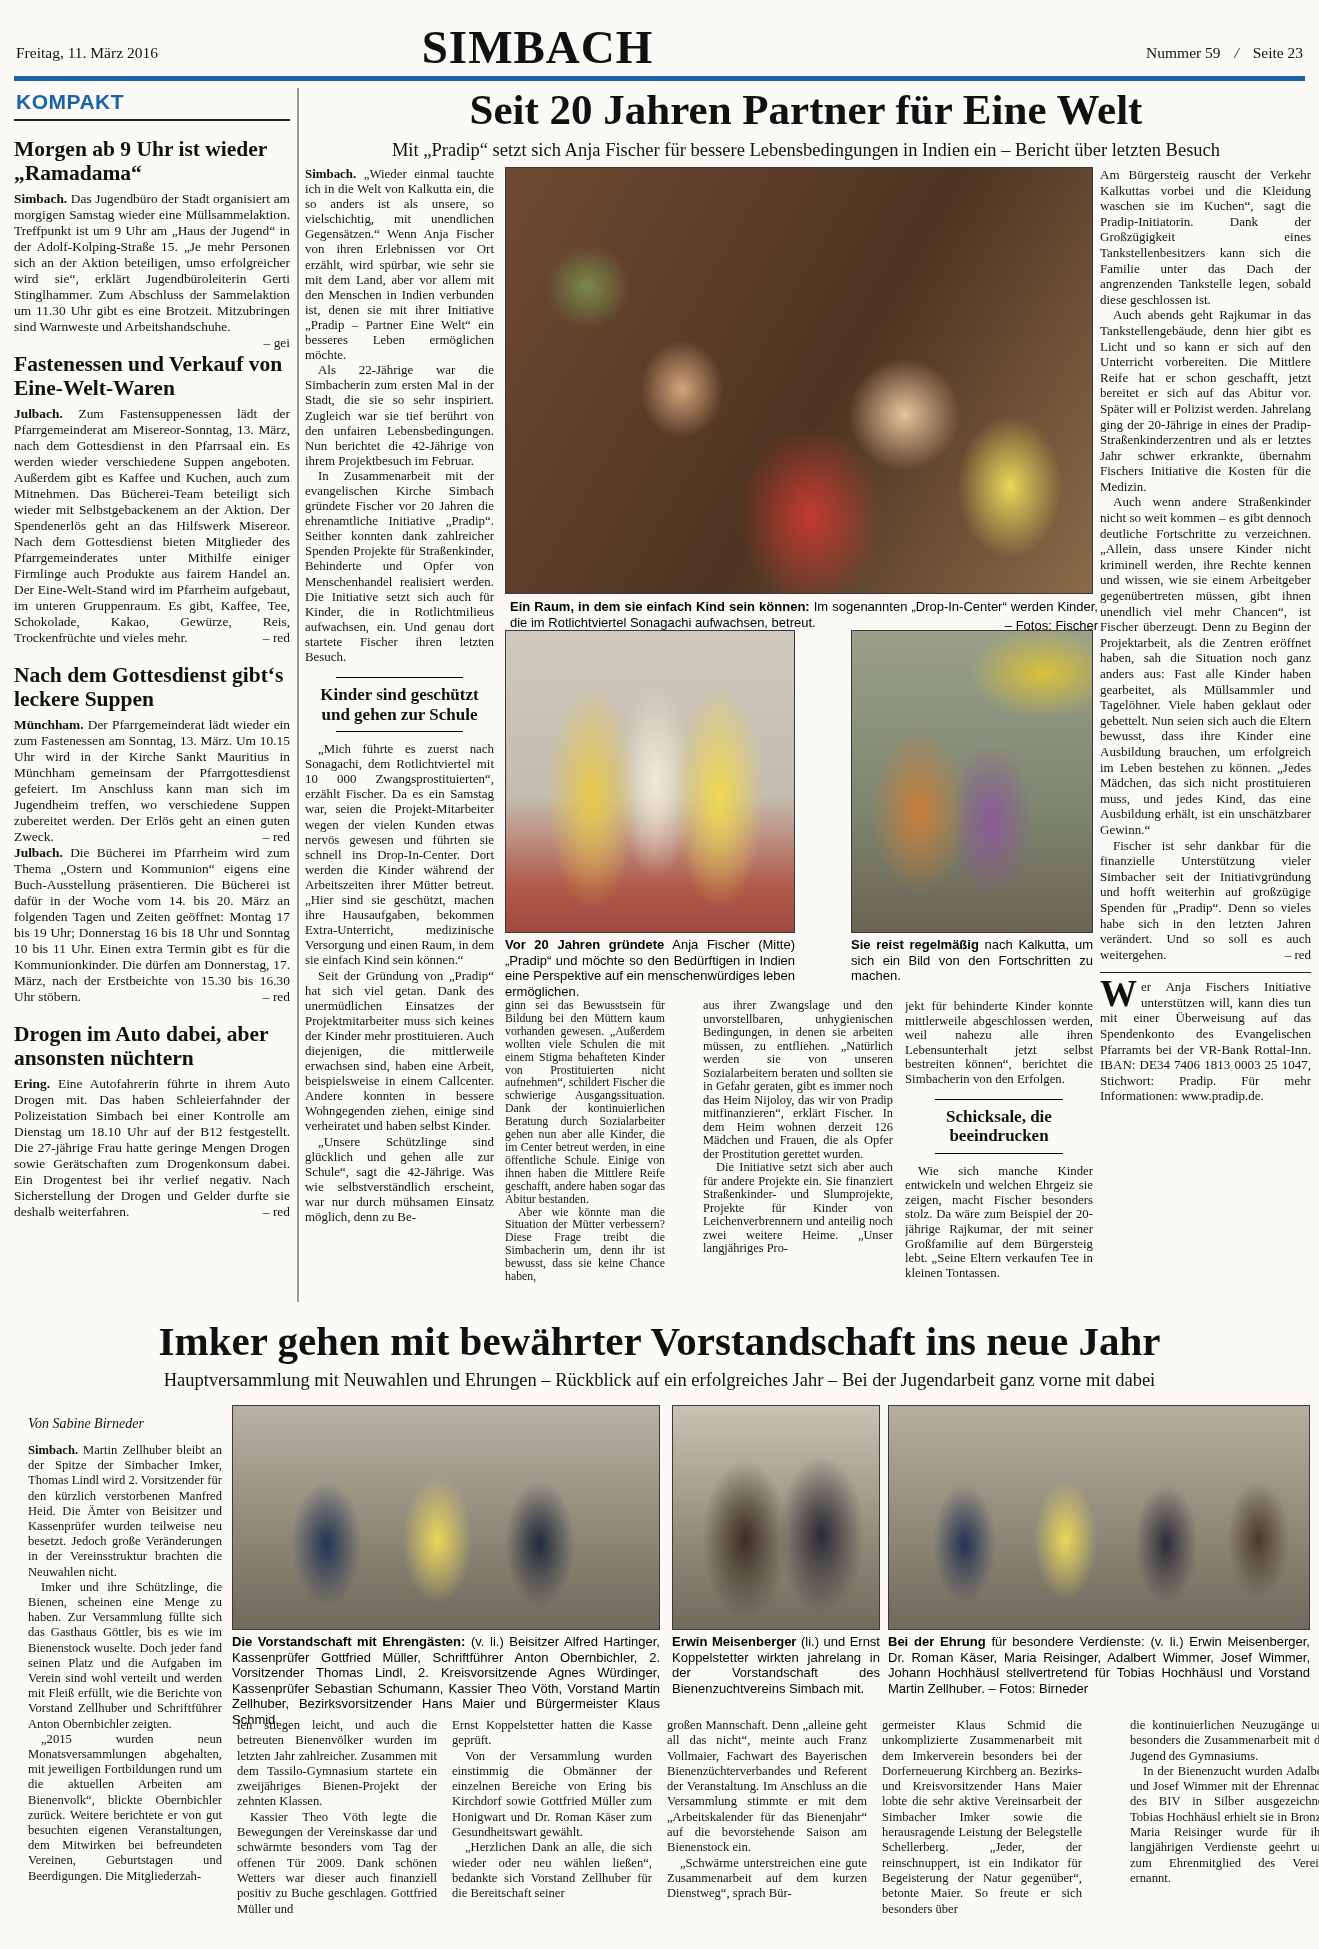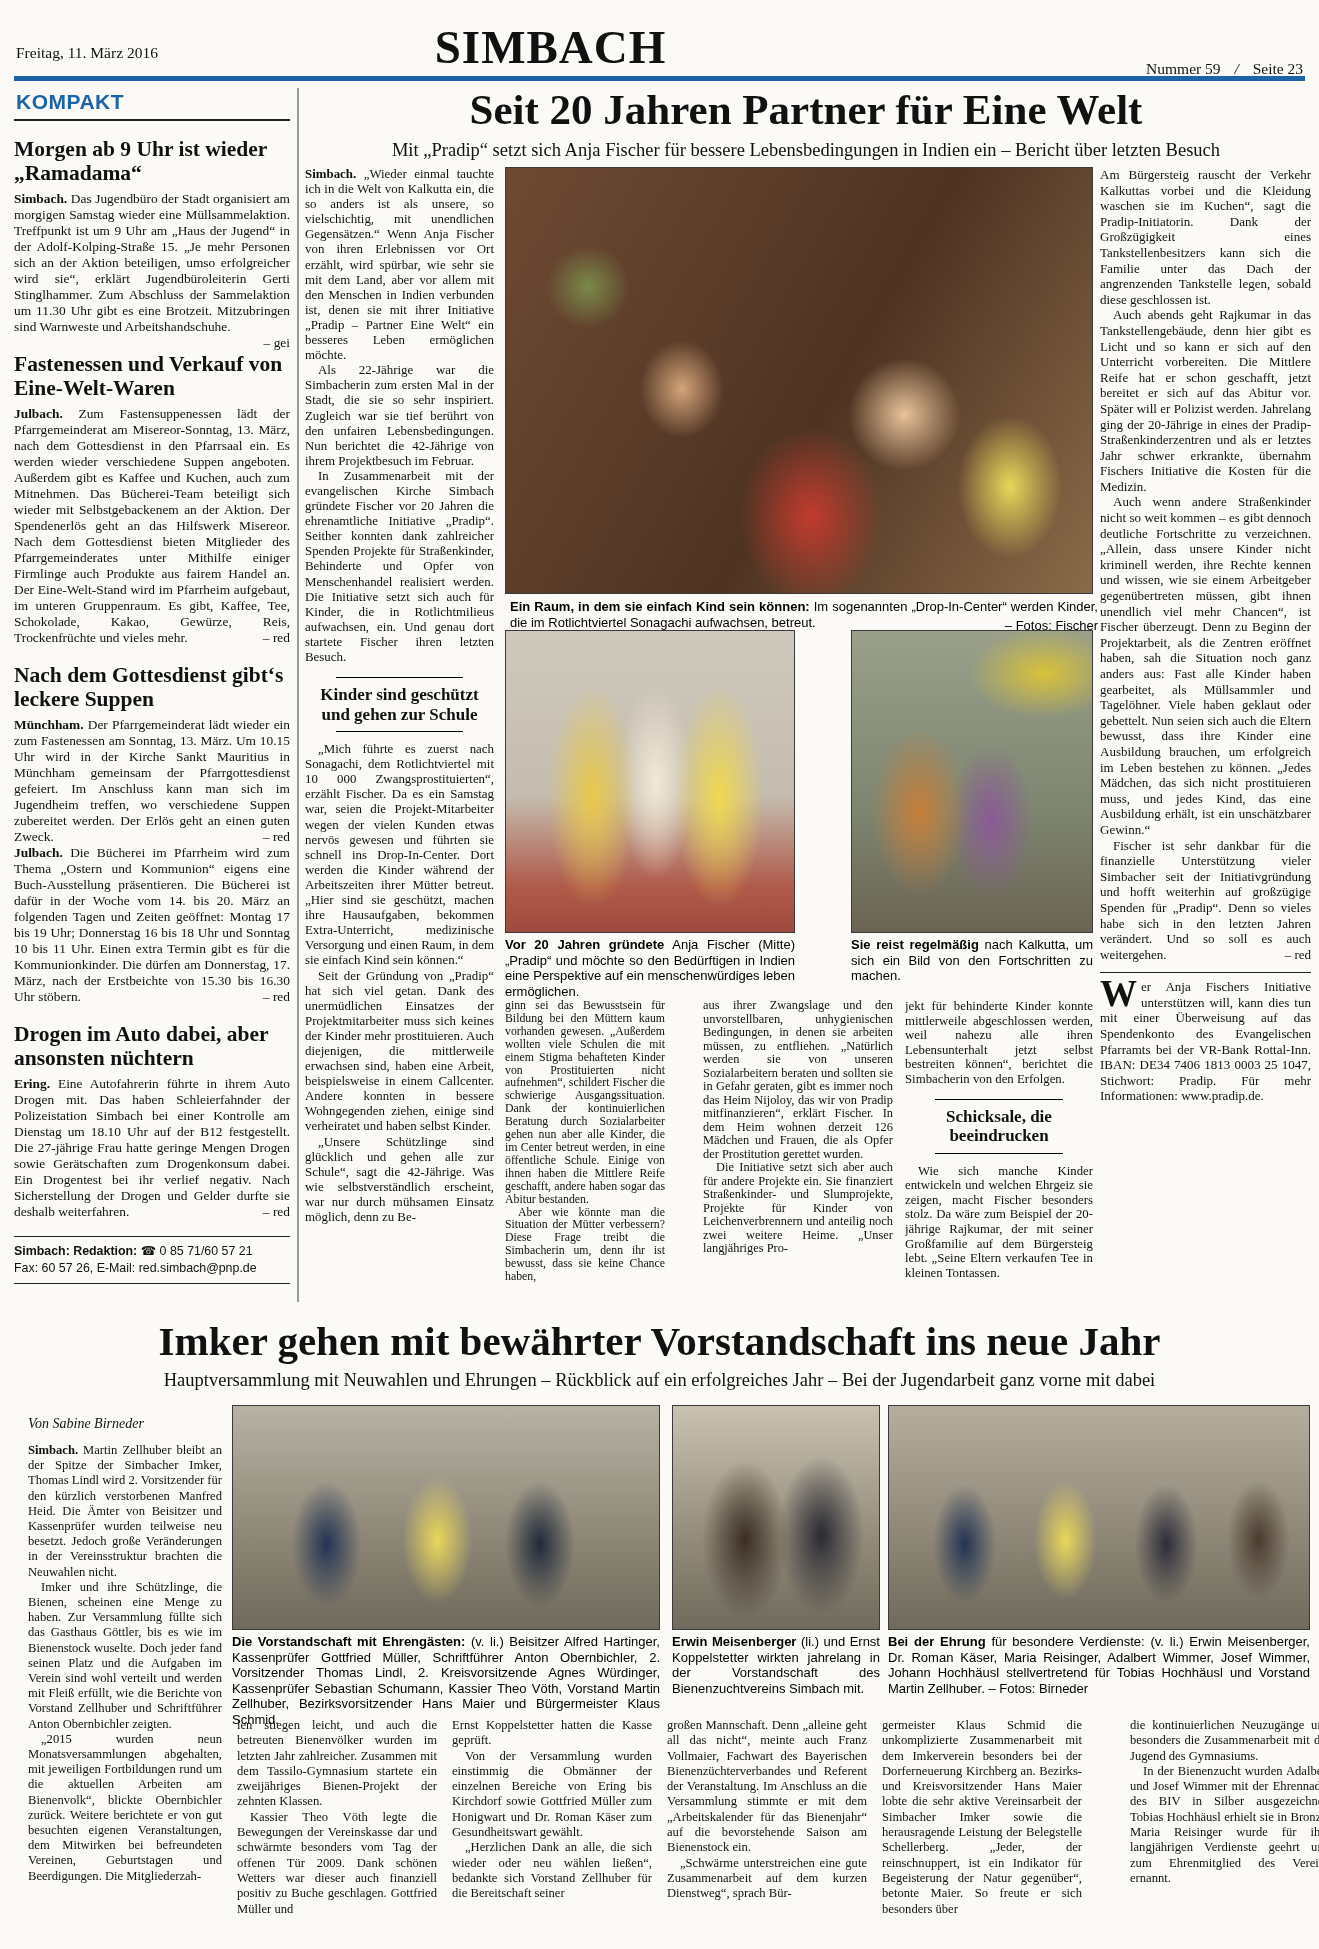--- a/index.html
+++ b/index.html
@@ -78,22 +78,22 @@
     radial-gradient(45px 85px at 18% 62%, #223354 0%, rgba(0,0,0,0) 70%),
     radial-gradient(45px 85px at 42% 60%, #e9d75a 0%, rgba(0,0,0,0) 70%),
     radial-gradient(45px 85px at 66% 62%, #2d2d3a 0%, rgba(0,0,0,0) 70%),
     radial-gradient(45px 85px at 88% 60%, #4a3a2e 0%, rgba(0,0,0,0) 70%),
     linear-gradient(#b5ae9e 0%,#8d8676 60%,#6f6a5c);}
 </style>
 </head>
 <body>
 
 <div class="abs dateline" style="left:16px;top:44px;">Freitag, 11. März 2016</div>
-<div class="abs masthead center" style="left:0;top:20px;width:1075px;padding-left:13px;">SIMBACH</div>
-<div class="abs dateline right" style="right:16px;top:44px;margin-top:16px;">
+<div class="abs masthead center" style="left:0;top:20px;width:1075px;">SIMBACH</div>
+<div class="abs dateline right" style="right:16px;top:44px;">
   <span>Nummer 59</span>
   <span style="font-style:italic;padding:0 10px;">/</span>
   <span>Seite 23</span>
 </div>
 <div class="abs header-rule" style="left:14px;top:76px;width:1291px;"></div>
 
 <div class="abs sans kompakt-label" style="left:16px;top:90px;">KOMPAKT</div>
 <div class="abs kompakt-rule" style="left:14px;top:119px;width:276px;"></div>
 <div class="abs divider" style="left:297px;top:88px;height:1214px;"></div>
 
@@ -109,25 +109,20 @@
   <div class="k-item">
     <h3>Nach dem Gottesdienst gibt‘s leckere Suppen</h3>
     <p class="k-body just"><span class="lead">Münchham.</span><span> Der Pfarrgemeinderat lädt wieder ein zum Fastenessen am Sonntag, 13. März. Um 10.15 Uhr wird in der Kirche Sankt Mauritius in Münchham gemeinsam der Pfarrgottesdienst gefeiert. Im Anschluss kann man sich im Jugendheim treffen, wo verschiedene Suppen zubereitet werden. Der Erlös geht an einen guten Zweck.</span><span class="sig">– red</span></p>
   </div>
   <div class="k-item">
     <p class="k-body just"><span class="lead">Julbach.</span><span> Die Bücherei im Pfarrheim wird zum Thema „Ostern und Kommunion“ eigens eine Buch-Ausstellung präsentieren. Die Bücherei ist dafür in der Woche vom 14. bis 20. März an folgenden Tagen und Zeiten geöffnet: Montag 17 bis 19 Uhr; Donnerstag 16 bis 18 Uhr und Sonntag 10 bis 11 Uhr. Einen extra Termin gibt es für die Kommunionkinder. Die dürfen am Donnerstag, 17. März, nach der Erstbeichte von 15.30 bis 16.30 Uhr stöbern.</span><span class="sig">– red</span></p>
   </div>
   <div class="k-item">
     <h3>Drogen im Auto dabei, aber ansonsten nüchtern</h3>
     <p class="k-body just"><span class="lead">Ering.</span><span> Eine Autofahrerin führte in ihrem Auto Drogen mit. Das haben Schleierfahnder der Polizeistation Simbach bei einer Kontrolle am Dienstag um 18.10 Uhr auf der B12 festgestellt. Die 27-jährige Frau hatte geringe Mengen Drogen sowie Gerätschaften zum Drogenkonsum dabei. Ein Drogentest bei ihr verlief negativ. Nach Sicherstellung der Drogen und Gelder durfte sie deshalb weiterfahren.</span><span class="sig">– red</span></p>
-  </div>
-  <div class="contact">
-    <div><span class="lead">Simbach: Redaktion:</span><span> ☎ 0 85 71/60 57 21</span></div>
-    <div>Fax: 60 57 26, E-Mail: red.simbach@pnp.de</div>
-
   </div>
 </div>
 
 <div class="abs headline center" style="left:300px;top:86px;width:1012px;font-size:43px;line-height:48px;">Seit 20 Jahren Partner für Eine Welt</div>
 <div class="abs subhead center" style="left:300px;top:140px;width:1012px;">Mit „Pradip“ setzt sich Anja Fischer für bessere Lebensbedingungen in Indien ein – Bericht über letzten Besuch</div>
 
 <div class="abs col colA just" style="left:305px;top:167px;width:189px;height:1124px;">
   <p><span class="lead">Simbach.</span><span> „Wieder einmal tauchte ich in die Welt von Kalkutta ein, die so anders ist als unsere, so vielschichtig, mit unendlichen Gegensätzen.“ Wenn Anja Fischer von ihren Erlebnissen vor Ort erzählt, wird spürbar, wie sehr sie mit dem Land, aber vor allem mit den Menschen in Indien verbunden ist, denen sie mit ihrer Initiative „Pradip – Partner Eine Welt“ ein besseres Leben ermöglichen möchte.</span></p>
   <p class="ind">Als 22-Jährige war die Simbacherin zum ersten Mal in der Stadt, die sie so sehr inspiriert. Zugleich war sie tief berührt von den unfairen Lebensbedingungen. Nun berichtet die 42-Jährige von ihrem Projektbesuch im Februar.</p>
   <p class="ind">In Zusammenarbeit mit der evangelischen Kirche Simbach gründete Fischer vor 20 Jahren die ehrenamtliche Initiative „Pradip“. Seither konnten dank zahlreicher Spenden Projekte für Straßenkinder, Behinderte und Opfer von Menschenhandel realisiert werden. Die Initiative setzt sich auch für Kinder, die in Rotlichtmilieus aufwachsen, ein. Und genau dort startete Fischer ihren letzten Besuch.</p>

